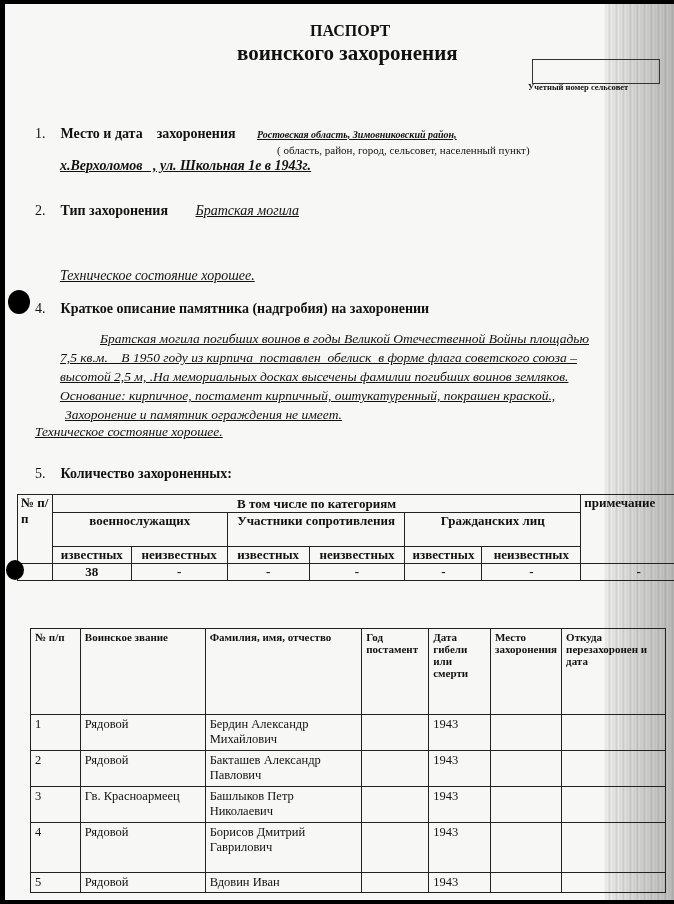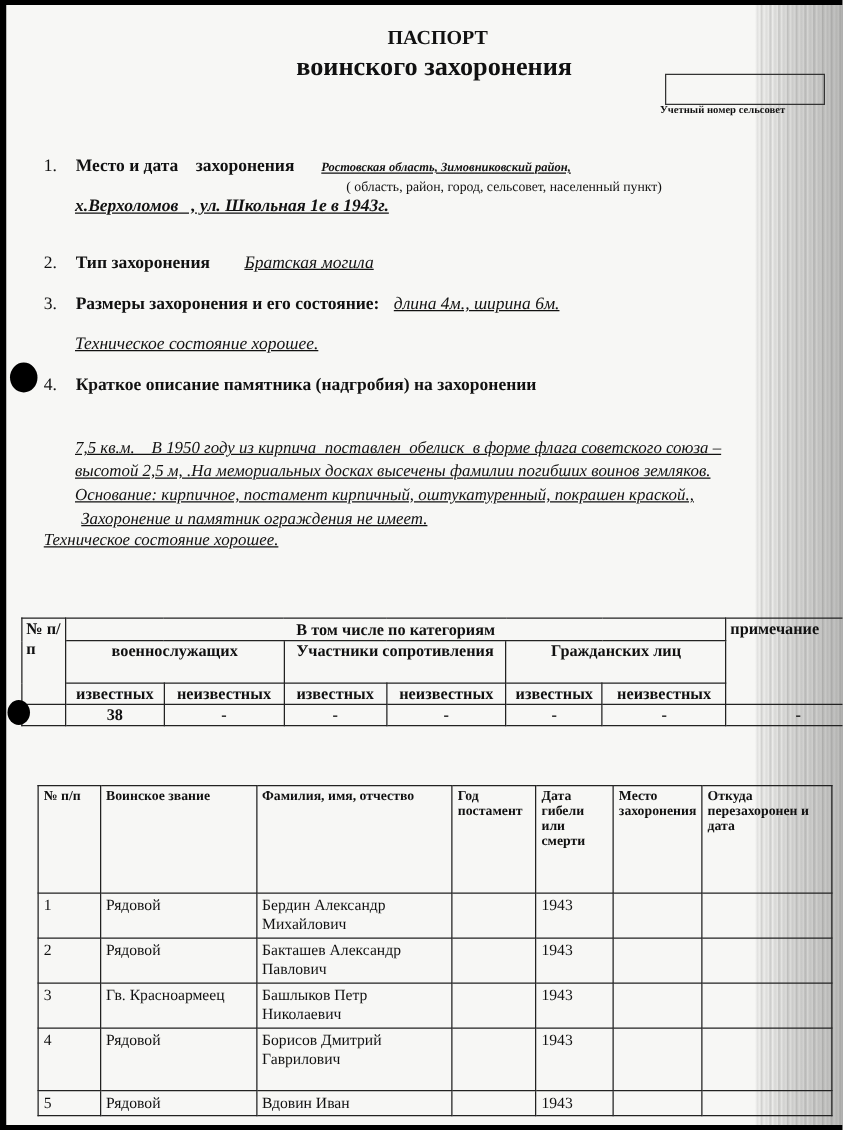--- a/index.html
+++ b/index.html
@@ -47,38 +47,38 @@
   </div>
   <div class="abs hint">( область, район, город, сельсовет, населенный пункт)</div>
   <div class="abs sec b it u" style="left:55px; top:154px; white-space:pre;">х.Верхоломов   , ул. Школьная 1е в 1943г.</div>
 
   <div class="abs sec" style="left:30px; top:199px;">
     <span class="num">2.</span>
     <span class="b">Тип захоронения</span>
     <span class="it u" style="margin-left:24px;">Братская могила</span>
   </div>
 
-  <div class="abs sec" style="left:30px; top:232px;">
-    <span class="num">3.</span>
-    <span class="b">Размеры захоронения и его состояние:</span>
-    <span class="it u" style="margin-left:8px;">длина 4м., ширина 6м.</span>
-  </div>
   <div class="abs sec it u" style="left:55px; top:264px;">Техническое состояние хорошее.</div>
 
   <div class="dot" style="left:3px; top:286px; width:22px; height:24px;"></div>
   <div class="abs sec" style="left:30px; top:297px;">
     <span class="num">4.</span>
     <span class="b">Краткое описание памятника (надгробия) на захоронении</span>
   </div>
+  <div class="abs para" style="left:95px; top:327px;">Братская могила  погибших воинов в годы Великой Отечественной Войны площадью</div>
   <div class="abs para" style="left:55px; top:346px; white-space:pre;">7,5 кв.м.    В 1950 году из кирпича  поставлен  обелиск  в форме флага советского союза –</div>
   <div class="abs para" style="left:55px; top:365px;">высотой 2,5 м, .На мемориальных досках высечены фамилии погибших воинов земляков.</div>
   <div class="abs para" style="left:60px; top:403px;">Захоронение  и памятник ограждения не имеет.</div>
   <div class="abs para" style="left:55px; top:384px;">Основание: кирпичное, постамент кирпичный, оштукатуренный,  покрашен краской.,</div>
   <div class="abs para" style="left:30px; top:420px;">Техническое состояние хорошее.</div>
 
+  <div class="abs sec" style="left:30px; top:462px;">
+    <span class="num">5.</span>
+    <span class="b">Количество захороненных:</span>
+  </div>
   <table class="t5">
     <colgroup>
       <col style="width:35px">
         <col style="width:79px">
         <col style="width:96px">
         <col style="width:82px">
         <col style="width:96px">
         <col style="width:77px">
         <col style="width:99px">
         <col style="width:116px">

